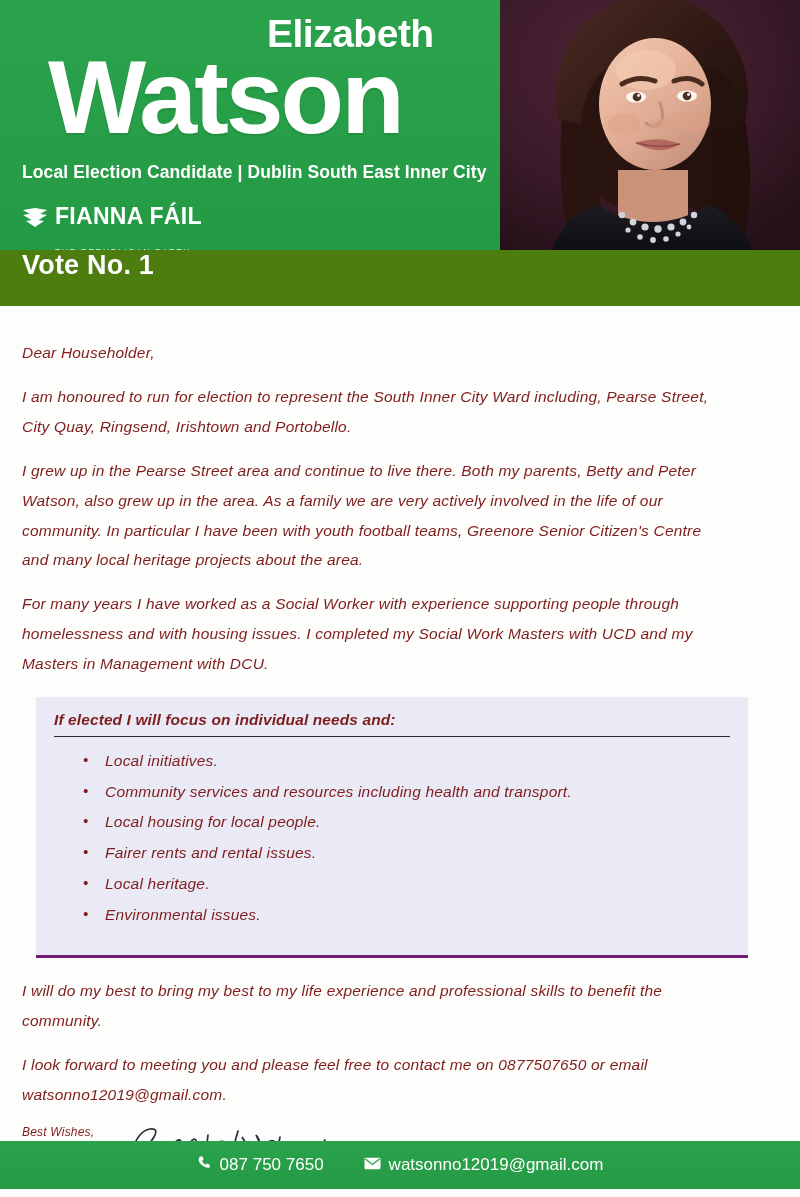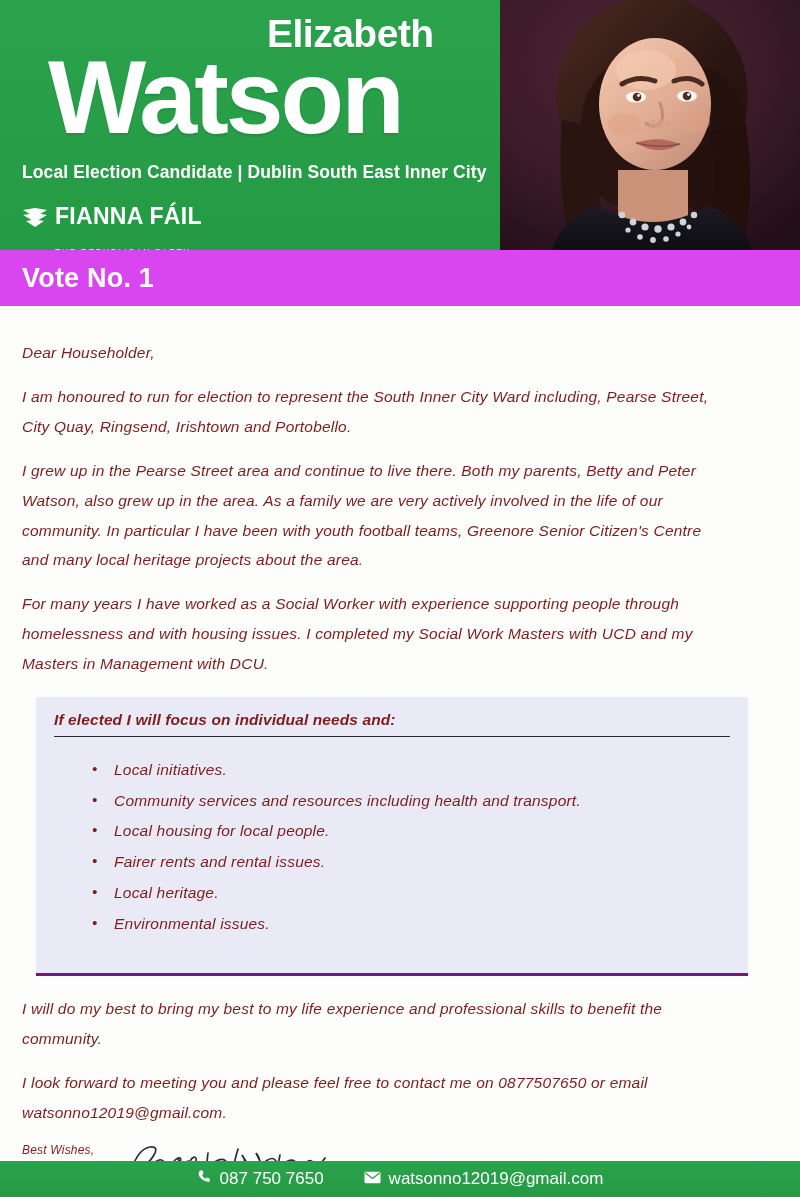--- a/index.html
+++ b/index.html
@@ -85,23 +85,23 @@
     top: 0;
     width: 300px;
     height: 250px;
     overflow: hidden;
   }
   .photo svg { display: block; }
 
   
   .vote-bar {
     height: 56px;
-    background: #d946ef;
+    background: #4d7c0f;
     display: flex;
-    align-items: center;
+    align-items: flex-start;
     padding-left: 22px;
   }
   .vote-bar-text {
     color: #fff;
     font-size: 27px;
     font-weight: bold;
     letter-spacing: 0.2px;
   }
 
   
@@ -127,21 +127,21 @@
     border-bottom: 3px solid #701a75;
   }
   .focus-title {
     font-size: 15.5px;
     font-weight: bold;
     padding-bottom: 7px;
     border-bottom: 1.5px solid #2a2a2a;
     margin-bottom: 8px;
     letter-spacing: 0.1px;
   }
-  .focus-list { list-style: none; margin: 18px; padding: 0; }
+  .focus-list { list-style: none; margin: 9px; padding: 0; }
   .focus-list li {
     position: relative;
     padding-left: 42px;
     font-size: 15.5px;
     line-height: 1.98;
     letter-spacing: 0.2px;
   }
   .focus-list li::before {
     content: "\2022";
     position: absolute;
@@ -162,22 +162,22 @@
     padding-top: 2px;
   }
   .signature {
     margin-left: 26px;
     margin-top: -6px;
   }
 
   
   .footer {
     position: absolute;
-    left: 0; right: 0; bottom: 0;
-    height: 36px;
+    left: 0; right: 0; bottom: 8px;
+    height: 48px;
     background: #2aa04a;
     background: linear-gradient(180deg, #2ba24c 0%, #239a43 100%);
     color: #fff;
     display: flex;
     align-items: center;
     justify-content: center;
     gap: 40px;
     font-size: 17px;
   }
   .footer-item { display: flex; align-items: center; gap: 8px; }

